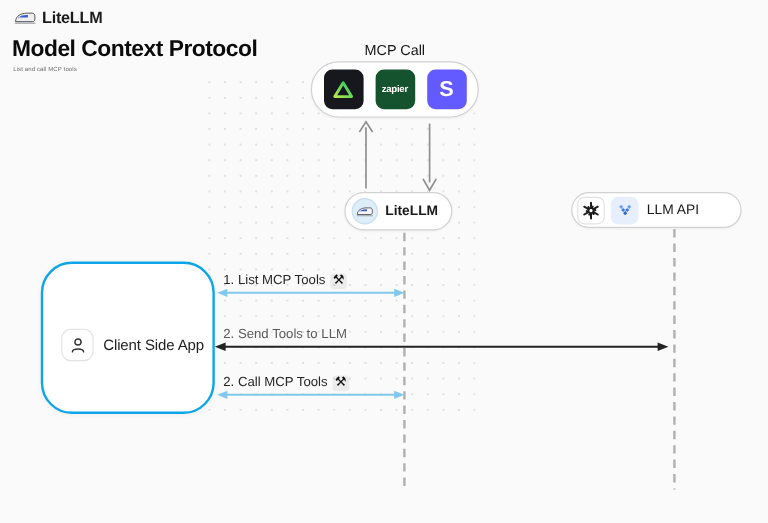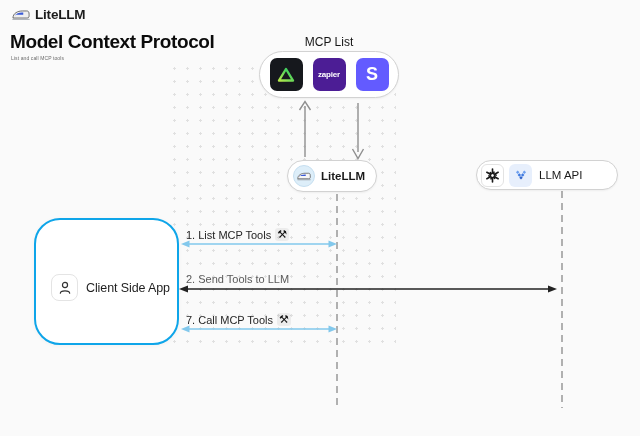--- a/index.html
+++ b/index.html
@@ -26,21 +26,21 @@
   
   .mcp-label{left:259px;top:35px;width:140px;text-align:center;font-size:12px;font-weight:500;color:#161616;}
   .mcp-pill{
     left:259px;top:51px;width:140px;height:47px;
     background:#fff;border:1px solid #d2d2d2;border-radius:24px;
     display:flex;align-items:center;justify-content:center;gap:10px;
     box-shadow:0 1px 2px rgba(0,0,0,.05);box-sizing:border-box;
   }
   .tool{width:33px;height:33px;border-radius:7px;display:flex;align-items:center;justify-content:center;}
   .tool-dark{background:#16181d;}
-  .tool-zapier{background:#4c1d95;color:#fff;font-size:8px;font-weight:700;letter-spacing:-.2px;}
+  .tool-zapier{background:#14532d;color:#fff;font-size:8px;font-weight:700;letter-spacing:-.2px;}
   .tool-stripe{background:#635bff;color:#fff;font-size:18px;font-weight:700;}
   
   .litellm-pill{
     left:287px;top:160px;width:90px;height:32px;box-sizing:border-box;
     background:#fff;border:1px solid #d2d2d2;border-radius:16px;
     display:flex;align-items:center;gap:6px;padding-left:5px;
     box-shadow:0 1px 2px rgba(0,0,0,.05);
   }
   .litellm-avatar{
     width:22px;height:22px;border-radius:50%;background:#ddeef9;border:1px solid #c6dff0;
@@ -64,21 +64,21 @@
     background:#fff;border:2px solid #0ea5e9;border-radius:26px;
     box-shadow:0 1px 4px rgba(0,0,0,.04);
   }
   .client-row{position:absolute;left:15px;top:54px;display:flex;align-items:center;gap:8px;}
   .client-icon{
     width:27px;height:27px;border-radius:8px;background:#fff;border:1px solid #e4e4e4;
     display:flex;align-items:center;justify-content:center;box-sizing:border-box;
   }
   .client-label{font-size:12.5px;font-weight:500;color:#1f1f1f;letter-spacing:-.1px;}
   
-  .flow-label{font-size:11px;display:flex;align-items:center;gap:4px;}
+  .flow-label{font-size:11px;display:flex;gap:4px;}
   .fl1{left:186px;top:228px;color:#262626;}
   .fl2{left:186px;top:273px;color:#5a5a5a;}
   .fl3{left:186px;top:313px;color:#262626;}
   .toolglyph{
     font-size:11px;color:#111;background:rgba(0,0,0,.055);
     border-radius:3px;padding:0 2px;line-height:13px;
   }
   .overlay{left:0;top:0;pointer-events:none;}
 </style>
 </head>
@@ -115,21 +115,21 @@
       <path d="M1.5 14.5 C1.5 7 9 3.5 16 3.5 L23 3.5 C25.5 3.5 26.6 5 26.6 8.5 L26.6 11 C26.6 13.5 25.5 14.5 23 14.5 Z" fill="#efefef" stroke="#4a4a4a" stroke-width="1.2"></path>
       <path d="M5 10.5 C6.5 7.2 10.5 5.8 15.5 5.8 L17.5 5.8 L17.5 9.2 L4.6 9.2 Z" fill="#3b5bd6"></path>
       <rect x="0.5" y="15.6" width="27" height="1.7" rx="0.85" fill="#9aa0a6"></rect>
     </svg>
   </span>
   <span class="brand-text">LiteLLM</span>
 </div>
 <h1 class="abs title">Model Context Protocol</h1>
 <div class="abs subtitle">List and call MCP tools</div>
 
-<div class="abs mcp-label">MCP List</div>
+<div class="abs mcp-label">MCP Call</div>
 <div class="abs mcp-pill">
   <div class="tool tool-dark">
     <svg width="24" height="24" viewBox="0 0 24 24">
       <defs>
         <linearGradient id="triGrad" x1="0" y1="1" x2="1" y2="0">
           <stop offset="0" stop-color="#b5e94c"></stop>
           <stop offset="1" stop-color="#1fc964"></stop>
         </linearGradient>
       </defs>
       <path d="M12 6 L19 17.5 L5 17.5 Z" fill="none" stroke="url(#triGrad)" stroke-width="2.4" stroke-linejoin="round"></path>
@@ -190,15 +190,15 @@
 </div>
 
 <div class="abs flow-label fl1">
   <span>1. List MCP Tools</span>
   <span class="toolglyph">⚒</span>
 </div>
 <div class="abs flow-label fl2">
   <span>2. Send Tools to LLM</span>
 </div>
 <div class="abs flow-label fl3">
-  <span>7. Call MCP Tools</span>
+  <span>2. Call MCP Tools</span>
   <span class="toolglyph">⚒</span>
 </div>
 
 </body></html>

